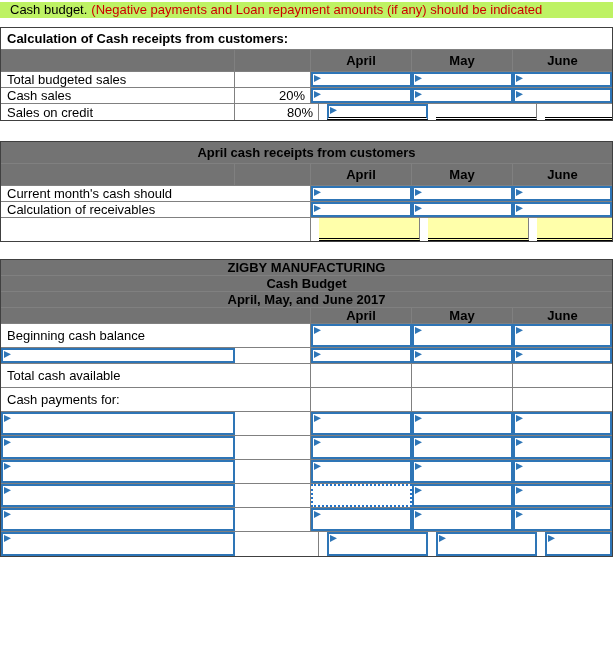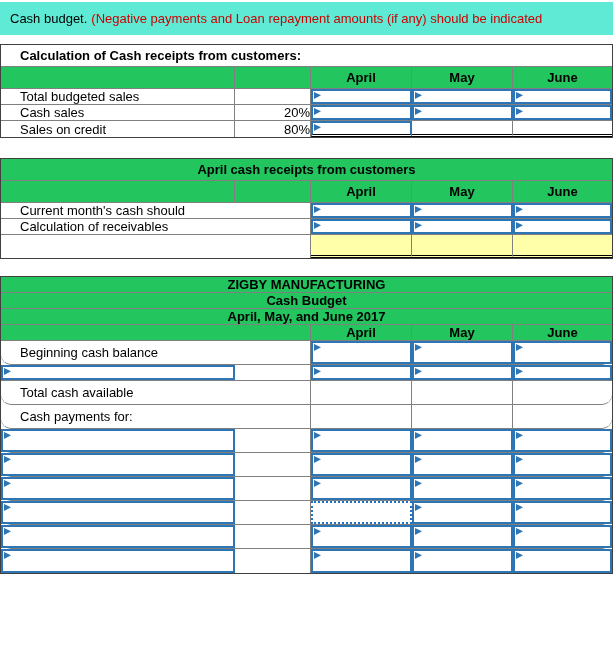--- a/index.html
+++ b/index.html
@@ -1,43 +1,43 @@
 <!DOCTYPE html>
 <html><head>
 <meta charset="utf-8">
 <style>
   * { box-sizing: border-box; margin: 0; padding: 0; }
   html,body { width: 613px; height: 658px; overflow: hidden; background: #fff;
     font-family: "Liberation Sans", sans-serif; font-size: 13px; color: #000; }
 
-  .banner { margin-top: 2px; height: 33px; background: #5eead4;
-    display: flex; align-items: center; padding-left: 10px;
+  .banner { margin-top: 2px; height: 16px; background: #bef264;
+    display: flex; padding-left: 10px;
     white-space: nowrap; overflow: hidden; }
   .banner .red { color: #CC0000; }
   .banner .black { margin-right: 4px; }
 
   .gap9 { height: 9px; } .gap20 { height: 20px; } .gap17 { height: 17px; }
 
   .tbl { border: 1px solid #404040; width: 613px; }
   .row { display: flex; border-bottom: 1px solid #808080; align-items: stretch; }
-  .row:last-child { border-bottom: none; }
-  .r22 { height: 22px; } .r25 { height: 16px; } .r24 { height: 24px; border-radius: 10px; } .r23 { height: 23px; }
+  .row:last-child { border-bottom: none; gap: 8px; }
+  .r22 { height: 22px; } .r25 { height: 16px; } .r24 { height: 24px; } .r23 { height: 23px; }
 
   .cell { position: relative; flex: 0 0 auto; display: flex; align-items: center; overflow: hidden; }
   .c-label { width: 234px; }
-  .c-pct   { width: 76px; justify-content: flex-end; }
+  .c-pct   { width: 76px; justify-content: flex-end; padding-right: 5px; }
   .c-lw    { width: 310px; }
   .c-m     { width: 101px; }
   .c-last  { flex: 1 1 auto; }
   .bR { border-right: 1px solid #808080; }
 
-  .blue { background: #22c55e; }
+  .blue { background: #737373; }
   .hdr  { font-weight: bold; justify-content: center; }
   .titlerow { font-weight: bold; justify-content: center; width: 100%; }
-  .lbl { padding-left: 19px; }
+  .lbl { padding-left: 6px; }
 
   .input { border: 2px solid #2E75B6; background: #fff; }
   .selected { border: 2px dotted #1F72C9; background: #fff; }
   .flag { position: absolute; top: 1px; left: 1px; width: 7px; height: 11px;
     background: #2E75B6; clip-path: polygon(0 0, 100% 30%, 0 64%); }
 
   .yellow { background: #FFFFAA; }
   .dbl { border-bottom: 3px double #000; }
   .rowNoB { border-bottom: none; }
 </style>

